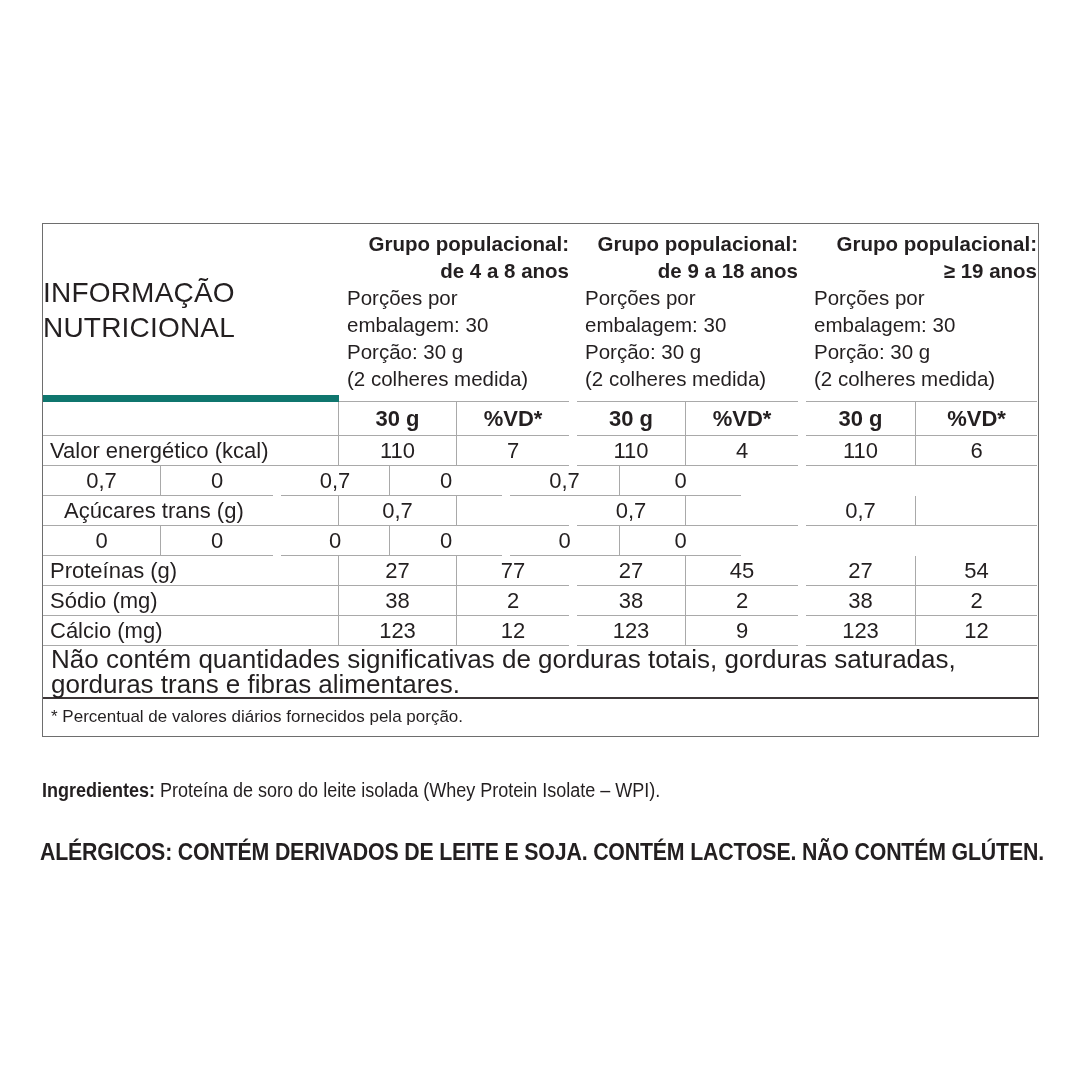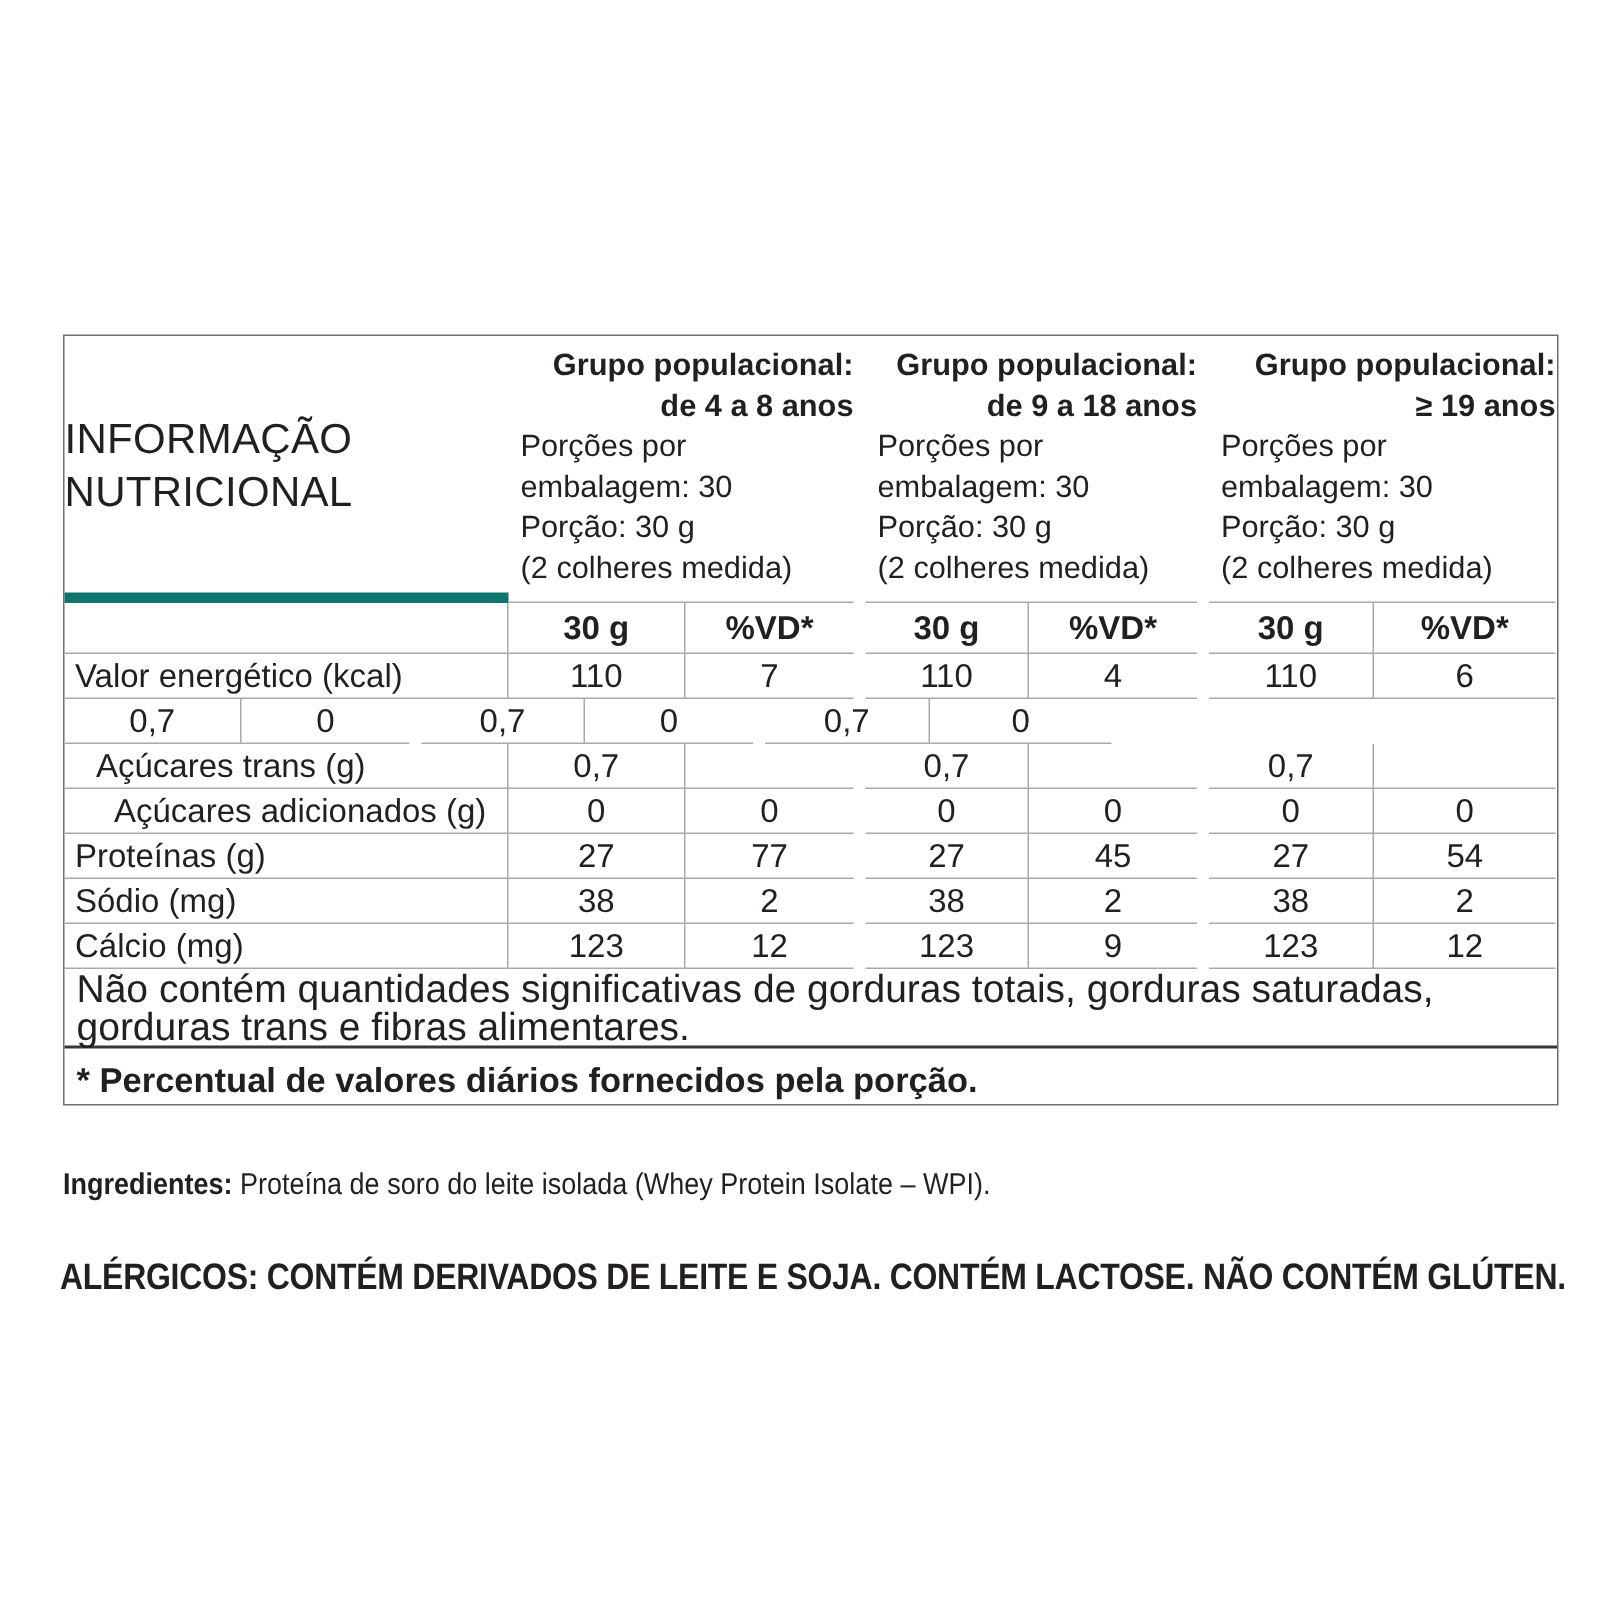--- a/index.html
+++ b/index.html
@@ -44,21 +44,21 @@
   .ind1{padding-left:21px;}
   .ind2{padding-left:33px;}
   .val{text-align:center;}
   .noterow{
     box-sizing:border-box;flex-shrink:0;height:53px;width:100%;
     border-bottom:2.5px solid #3c3637;
     padding:1px 10px 0 8px;font-size:26px;line-height:25px;
   }
   .fnrow{
     box-sizing:border-box;flex:1;width:100%;
-    padding:8px 0 0 8px;font-size:23px;font-weight:bold;
+    padding:8px 0 0 8px;font-size:17px;
   }
   .ingredients{
     position:absolute;left:42px;top:778px;font-size:20px;line-height:24px;
     white-space:nowrap;transform:scaleX(0.9);transform-origin:left top;
   }
   .ingredients .ilabel{font-weight:bold;}
   .allergens{
     position:absolute;left:40px;top:838px;font-size:24.5px;font-weight:bold;
     white-space:nowrap;transform:scaleX(0.87);transform-origin:left top;
     letter-spacing:-0.2px;
@@ -140,21 +140,20 @@
     <div class="cell c-b1 val bb"></div>
     <div class="cell c-gap"></div>
     <div class="cell c-a2 val bb br">0,7</div>
     <div class="cell c-b2 val bb"></div>
     <div class="cell c-gap"></div>
     <div class="cell c-a3 val bb br">0,7</div>
     <div class="cell c-b3 val bb"></div>
   </div>
 
   <div class="trow drow">
-    <div class="cell c-label lbl ind2 bb br">Açúcares adicionados (g)</div>
     <div class="cell c-a1 val bb br">0</div>
     <div class="cell c-b1 val bb">0</div>
     <div class="cell c-gap"></div>
     <div class="cell c-a2 val bb br">0</div>
     <div class="cell c-b2 val bb">0</div>
     <div class="cell c-gap"></div>
     <div class="cell c-a3 val bb br">0</div>
     <div class="cell c-b3 val bb">0</div>
   </div>
 

